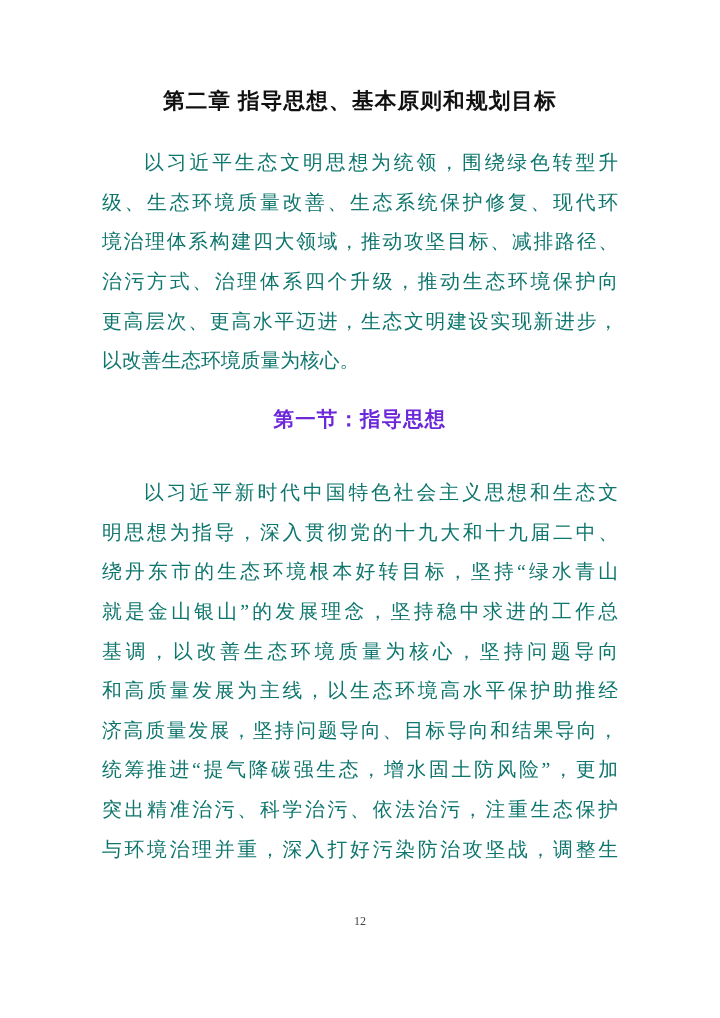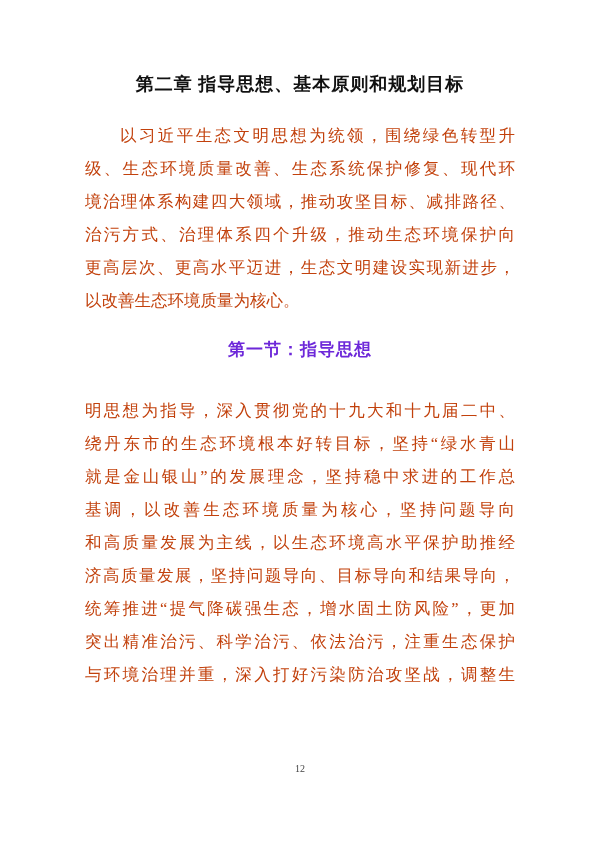--- a/index.html
+++ b/index.html
@@ -34,21 +34,21 @@
   }
   .para1 { top: 119px; }
   .para2 { top: 394px; }
   .line {
     height: 33px;
     line-height: 33px;
     font-size: 16.5px;
     text-align: justify;
     text-align-last: justify;
     white-space: nowrap;
-    color: #c2410c;
+    color: #0f766e;
   }
   .line.first {
     text-indent: 35px;
   }
   .line.short-last {
     text-align-last: left;
   }
   .section-title {
     position: absolute;
     top: 338px;
@@ -82,20 +82,21 @@
       <div class="line">级、生态环境质量改善、生态系统保护修复、现代环</div>
       <div class="line">境治理体系构建四大领域，推动攻坚目标、减排路径、</div>
       <div class="line">治污方式、治理体系四个升级，推动生态环境保护向</div>
       <div class="line">更高层次、更高水平迈进，生态文明建设实现新进步，</div>
       <div class="line short-last">以改善生态环境质量为核心。</div>
     </div>
 
   <div class="section-title">第一节：指导思想</div>
 
   <div class="text-block para2">
+      <div class="line first">以习近平新时代中国特色社会主义思想和生态文</div>
       <div class="line">明思想为指导，深入贯彻党的十九大和十九届二中、</div>
       <div class="line">绕丹东市的生态环境根本好转目标，坚持“绿水青山</div>
       <div class="line">就是金山银山”的发展理念，坚持稳中求进的工作总</div>
       <div class="line">基调，以改善生态环境质量为核心，坚持问题导向</div>
       <div class="line">和高质量发展为主线，以生态环境高水平保护助推经</div>
       <div class="line">济高质量发展，坚持问题导向、目标导向和结果导向，</div>
       <div class="line">统筹推进“提气降碳强生态，增水固土防风险”，更加</div>
       <div class="line">突出精准治污、科学治污、依法治污，注重生态保护</div>
       <div class="line">与环境治理并重，深入打好污染防治攻坚战，调整生</div>
     </div>

